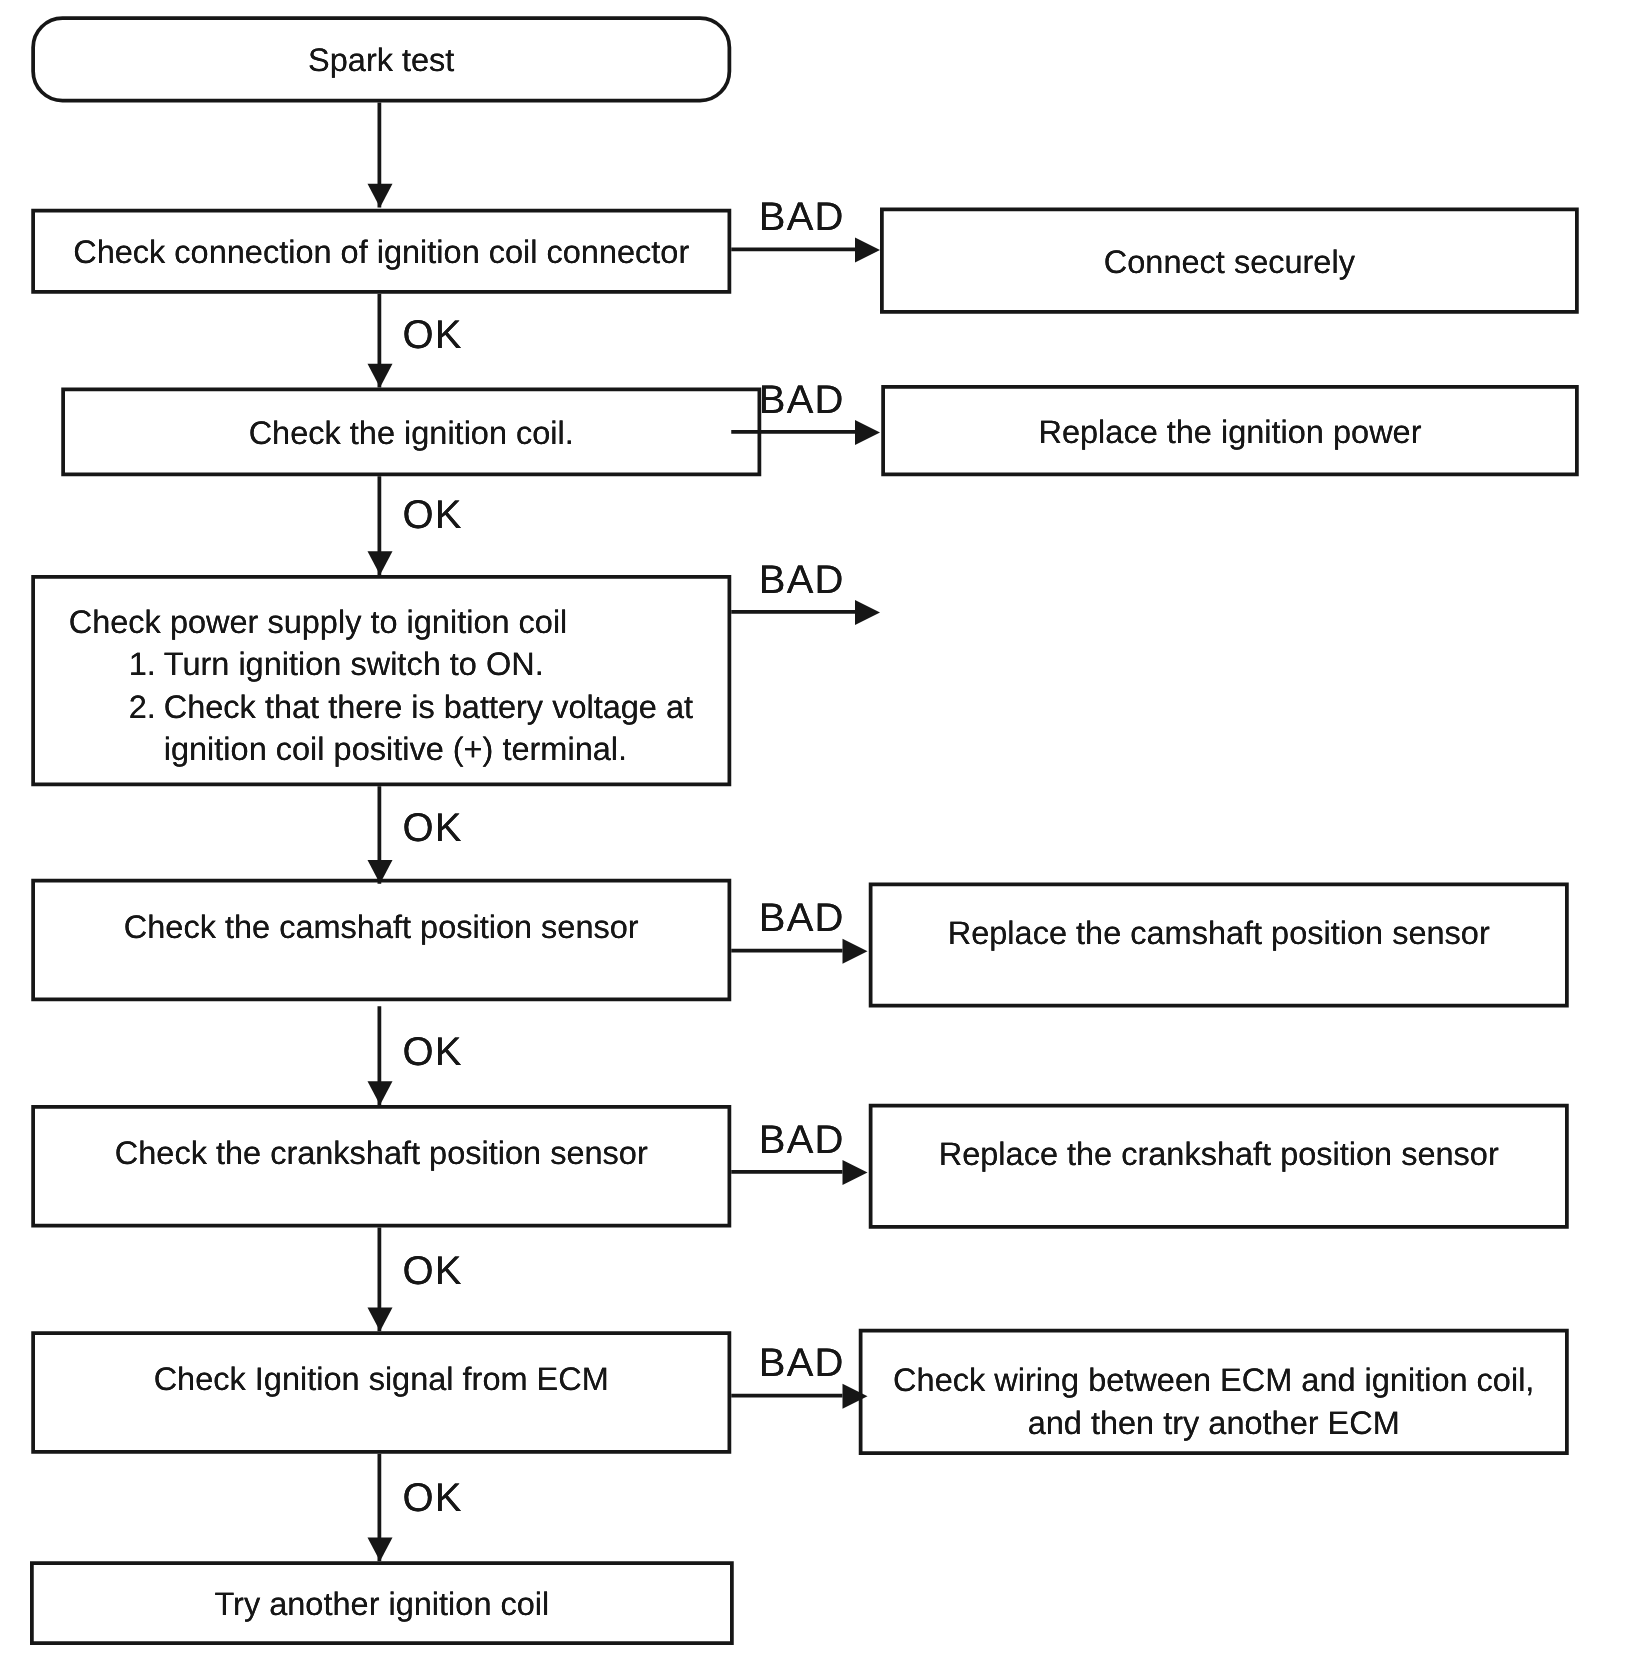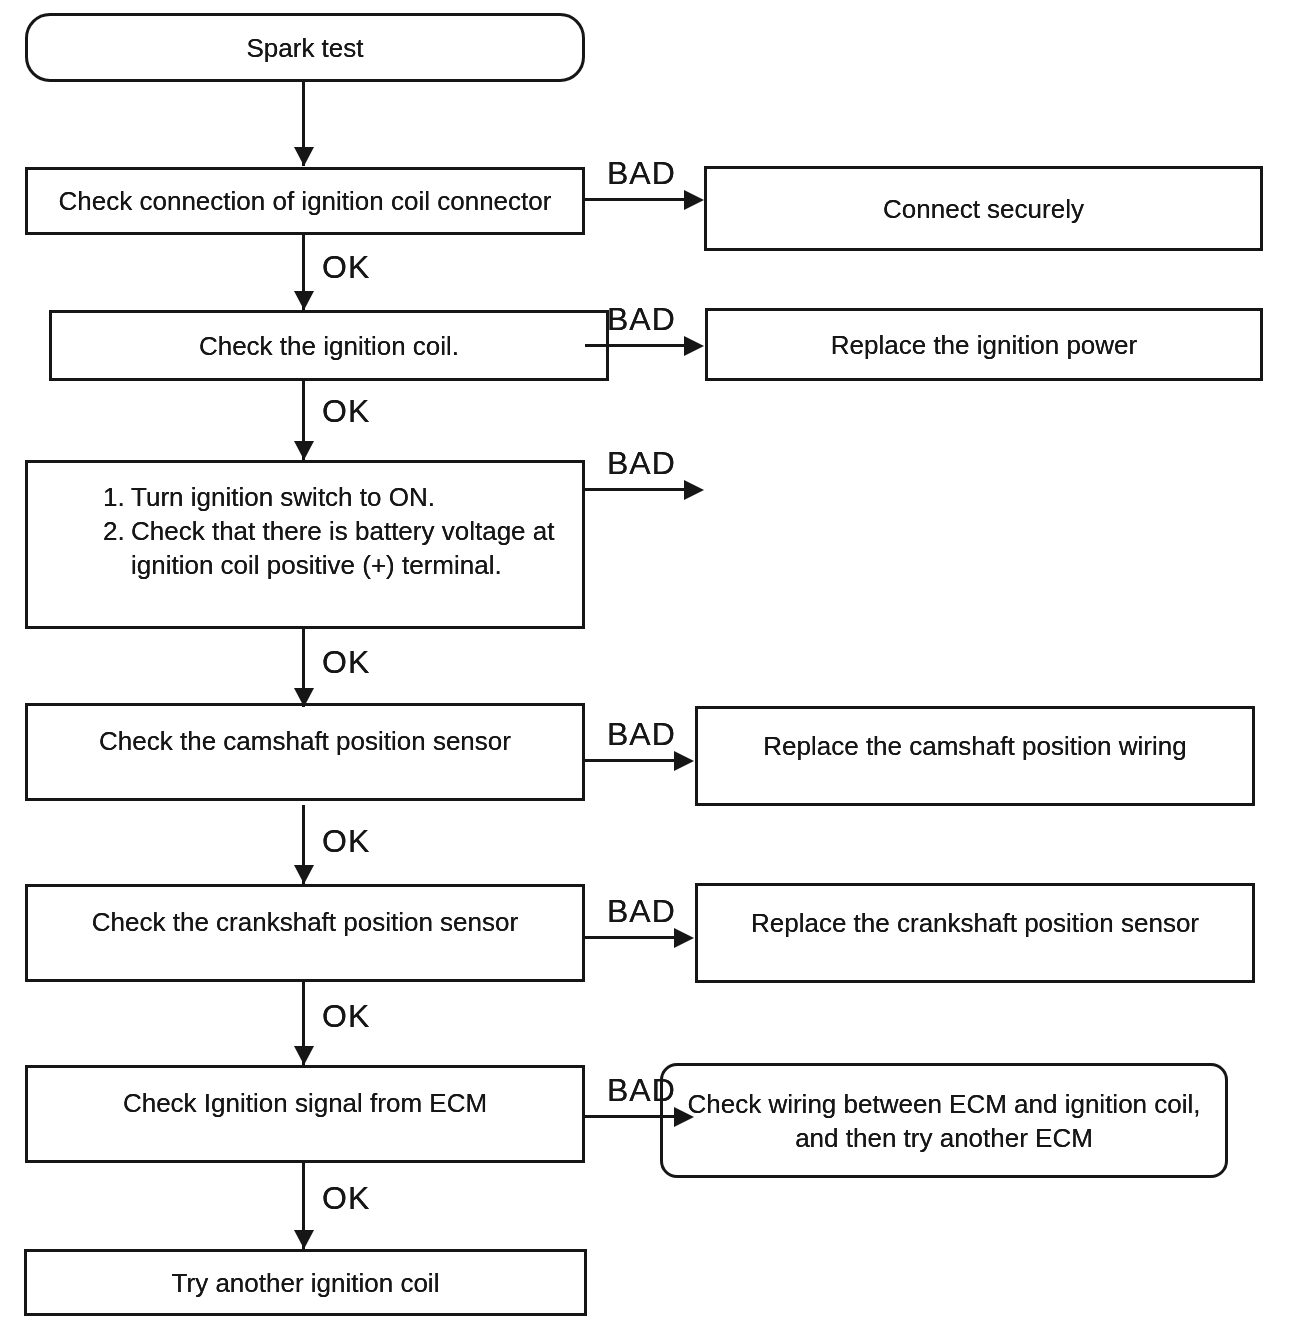--- a/index.html
+++ b/index.html
@@ -97,20 +97,21 @@
 
   <div class="box center" style="left:25px; top:167px; width:560px; height:68px;">
     <span>Check connection of ignition coil connector</span>
   </div>
 
   <div class="box center" style="left:25px; top:310px; width:560px; height:71px;margin-left:24px;">
     <span>Check the ignition coil.</span>
   </div>
 
   <div class="box ps-box" style="left:25px; top:460px; width:560px; height:169px;">
+    <div class="ps-title">Check power supply to ignition coil</div>
     <div class="ps-row">
       <span class="ps-num">1.</span><span>Turn ignition switch to ON.</span>
     </div>
     <div class="ps-row">
       <span class="ps-num">2.</span><span>Check that there is battery voltage at</span>
     </div>
     <div class="ps-cont">ignition coil positive (+) terminal.</div>
   </div>
 
   <div class="box top-center pad-top" style="left:25px; top:703px; width:560px; height:98px;">
@@ -132,28 +133,28 @@
   <div class="box center" style="left:704px; top:166px; width:559px; height:85px;">
     <span>Connect securely</span>
   </div>
 
   <div class="box center" style="left:705px; top:308px; width:558px; height:73px;">
     <span>Replace the ignition power</span>
   </div>
 
 
   <div class="box top-center pad-top-r" style="left:695px; top:706px; width:560px; height:100px;">
-    <span>Replace the camshaft position wiring</span>
+    <span>Replace the camshaft position sensor</span>
   </div>
 
   <div class="box top-center pad-top-r" style="left:695px; top:883px; width:560px; height:100px;">
     <span>Replace the crankshaft position sensor</span>
   </div>
 
-  <div class="box act-center" style="left:660px; top:1063px; width:568px; height:115px;border-radius:17px;">
+  <div class="box act-center" style="left:687px; top:1063px; width:568px; height:101px;">
     <div>Check wiring between ECM and ignition coil,</div>
     <div>and then try another ECM</div>
   </div>
 
   <div class="varrow" style="left:302px; top:82px;  height:84px;"></div>
   <div class="varrow" style="left:302px; top:235px; height:75px;"></div>
   <div class="varrow" style="left:302px; top:381px; height:79px;"></div>
   <div class="varrow" style="left:302px; top:629px; height:78px;"></div>
   <div class="varrow" style="left:302px; top:805px; height:79px;"></div>
   <div class="varrow" style="left:302px; top:982px; height:83px;"></div>

